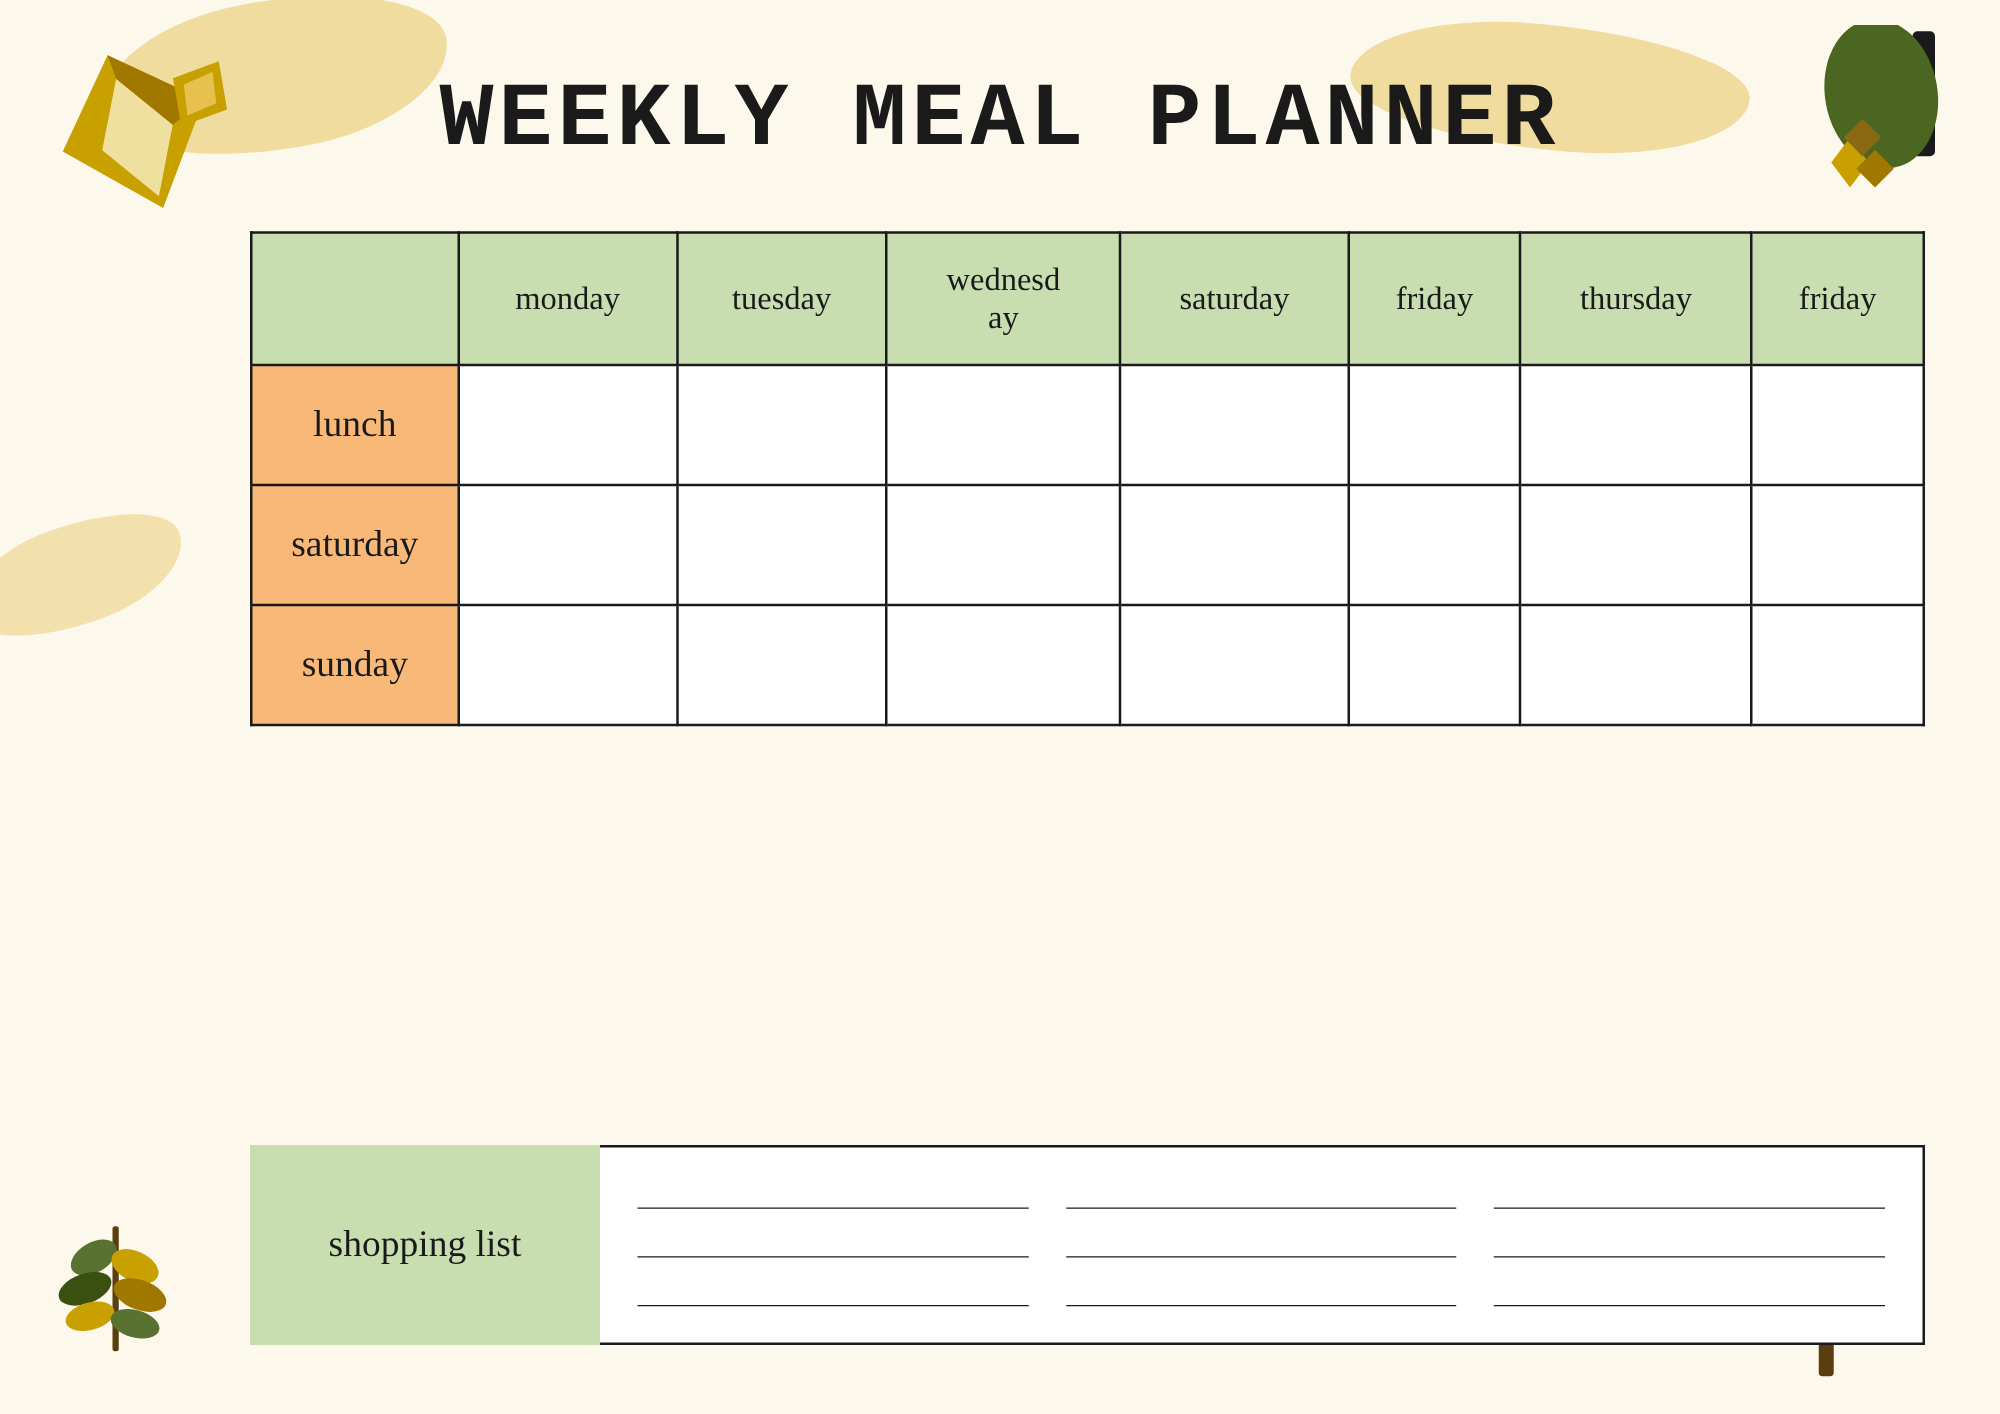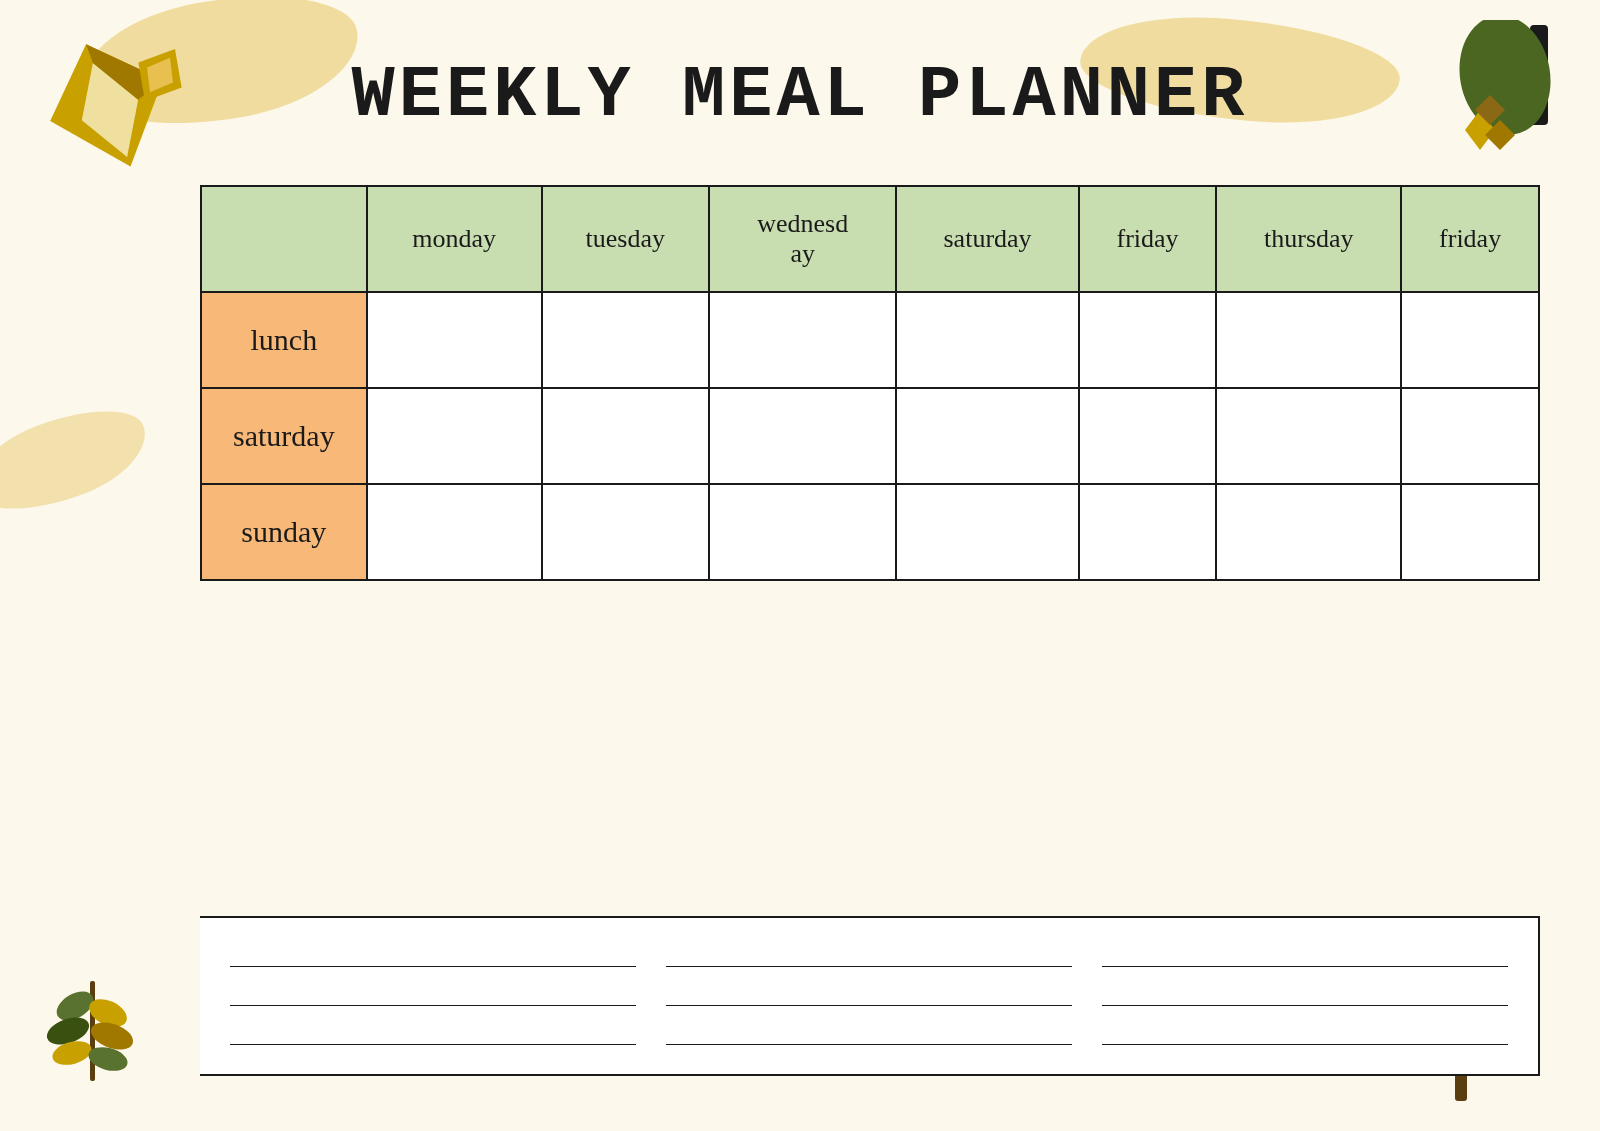--- a/index.html
+++ b/index.html
@@ -320,20 +320,21 @@
           <td class="meal-cell"></td>
           <td class="meal-cell"></td>
           <td class="meal-cell"></td>
           <td class="meal-cell"></td>
         </tr>
       </tbody>
     </table>
   </div>
 
   <div class="shopping-section">
+    <div class="shopping-label">shopping list</div>
     <div class="shopping-lines">
       <div class="shopping-row">
         <div class="shopping-line"></div>
         <div class="shopping-line"></div>
         <div class="shopping-line"></div>
       </div>
       <div class="shopping-row">
         <div class="shopping-line"></div>
         <div class="shopping-line"></div>
         <div class="shopping-line"></div>

